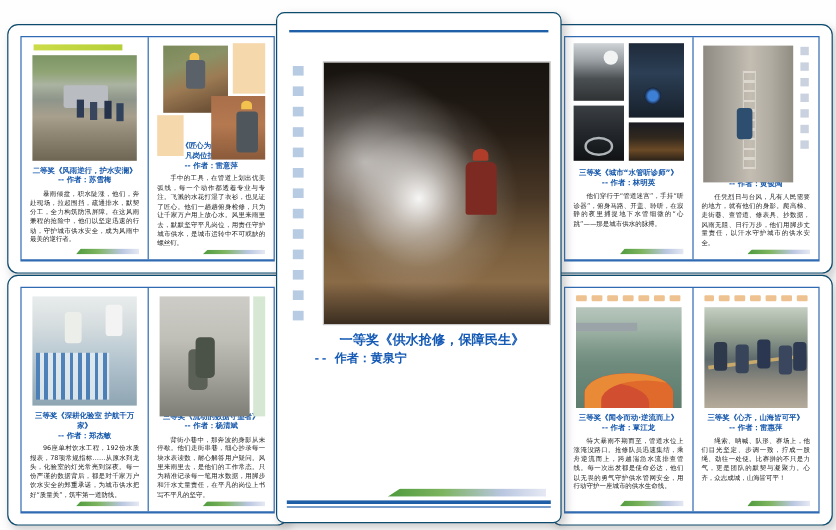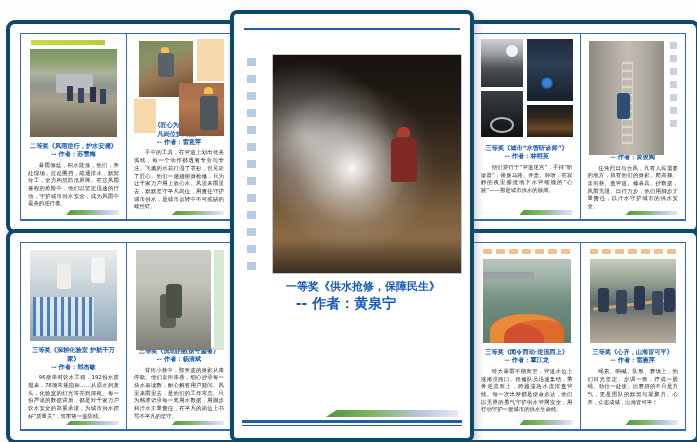--- a/index.html
+++ b/index.html
@@ -1,19 +1,19 @@
 <!DOCTYPE html>
 <html><head>
 <meta charset="utf-8">
 <style>
   html,body{margin:0;padding:0;background:#ffffff;font-family:"DejaVu Sans","Liberation Sans",sans-serif;}
   #canvas{position:relative;width:697px;height:442px;background:#fefefe;overflow:hidden;}
 
   
-  .page{position:absolute;background:#ffffff;border:4px solid #0c4a6e;border-radius:9px;
+  .page{position:absolute;background:#ffffff;border:1px solid #0c4a6e;border-radius:9px;
         box-shadow:3px 4px 7px rgba(110,110,110,.30);}
   .page-tl{left:6px;top:20px;width:232px;height:206px;}
   .page-bl{left:6px;top:229px;width:232px;height:207px;}
   .page-tr{left:459px;top:20px;width:233px;height:206px;}
   .page-br{left:459px;top:229px;width:233px;height:207px;}
   .page-c {left:230px;top:10px;width:236px;height:424px;z-index:5;border-radius:7px;
            box-shadow:3px 4px 8px rgba(100,100,100,.33);}
 
   
   .pair{position:absolute;left:10px;right:10px;top:9px;bottom:9px;border:1px solid #2f6ab2;
@@ -97,21 +97,21 @@
   
   .c-topline{position:absolute;left:10px;right:10px;top:14px;height:2px;background:#1e5fa8;}
   .phMain{position:absolute;left:38px;top:40px;width:188px;height:218px;border:1px solid #c6c6c6;overflow:hidden;
     background:
       radial-gradient(ellipse at 42% 52%, rgba(255,255,255,.95) 0%, rgba(255,255,255,.55) 16%, rgba(255,255,255,.14) 36%, rgba(255,255,255,0) 54%),
       radial-gradient(ellipse at 18% 38%, rgba(255,255,255,.6) 0%, rgba(255,255,255,.2) 22%, rgba(255,255,255,0) 40%),
       linear-gradient(180deg,#17130f 0%,#241c15 26%,#4a3826 52%,#7a5f3e 72%,#8a6b47 84%,#3a2d20 100%);}
   .phMain::before{content:"";position:absolute;left:63%;top:38%;width:26px;height:44px;background:#7d2a22;border-radius:5px 5px 2px 2px;}
   .phMain::after{content:"";position:absolute;left:66%;top:33%;width:13px;height:10px;background:#b03c2a;border-radius:50% 50% 10% 10%;}
   .m-title{position:absolute;left:30px;right:8px;top:266px;text-align:center;color:#155ab5;font-weight:bold;font-size:11px;line-height:14px;}
-  .m-author{position:absolute;left:30px;right:42px;top:283px;text-align:center;color:#155ab5;font-weight:bold;font-size:14px;line-height:13px;}
+  .m-author{position:absolute;left:30px;right:42px;top:283px;text-align:left;color:#155ab5;font-weight:bold;font-size:10px;line-height:13px;font-family:Liberation Mono, monospace;}
   .m-body{position:absolute;left:13px;width:226px;top:302px;height:94px;overflow:hidden;
           font-size:8.5px;line-height:13.4px;font-weight:600;color:#1b1b1b;text-align:justify;text-indent:2em;}
   .m-strip{position:absolute;right:12px;top:396px;width:132px;height:7px;
            background:linear-gradient(90deg,#4e9a3d 0%,#7db45f 35%,#b9c6e0 72%,#e6e9f4 100%);
            clip-path:polygon(8% 0,100% 0,100% 100%,0 100%);}
   .m-line1{position:absolute;left:8px;right:8px;top:406px;height:3px;background:#1e5fa8;}
   .m-line2{position:absolute;left:8px;right:8px;top:411px;height:1px;background:#1e5fa8;}
 </style>
 </head>
 <body>

